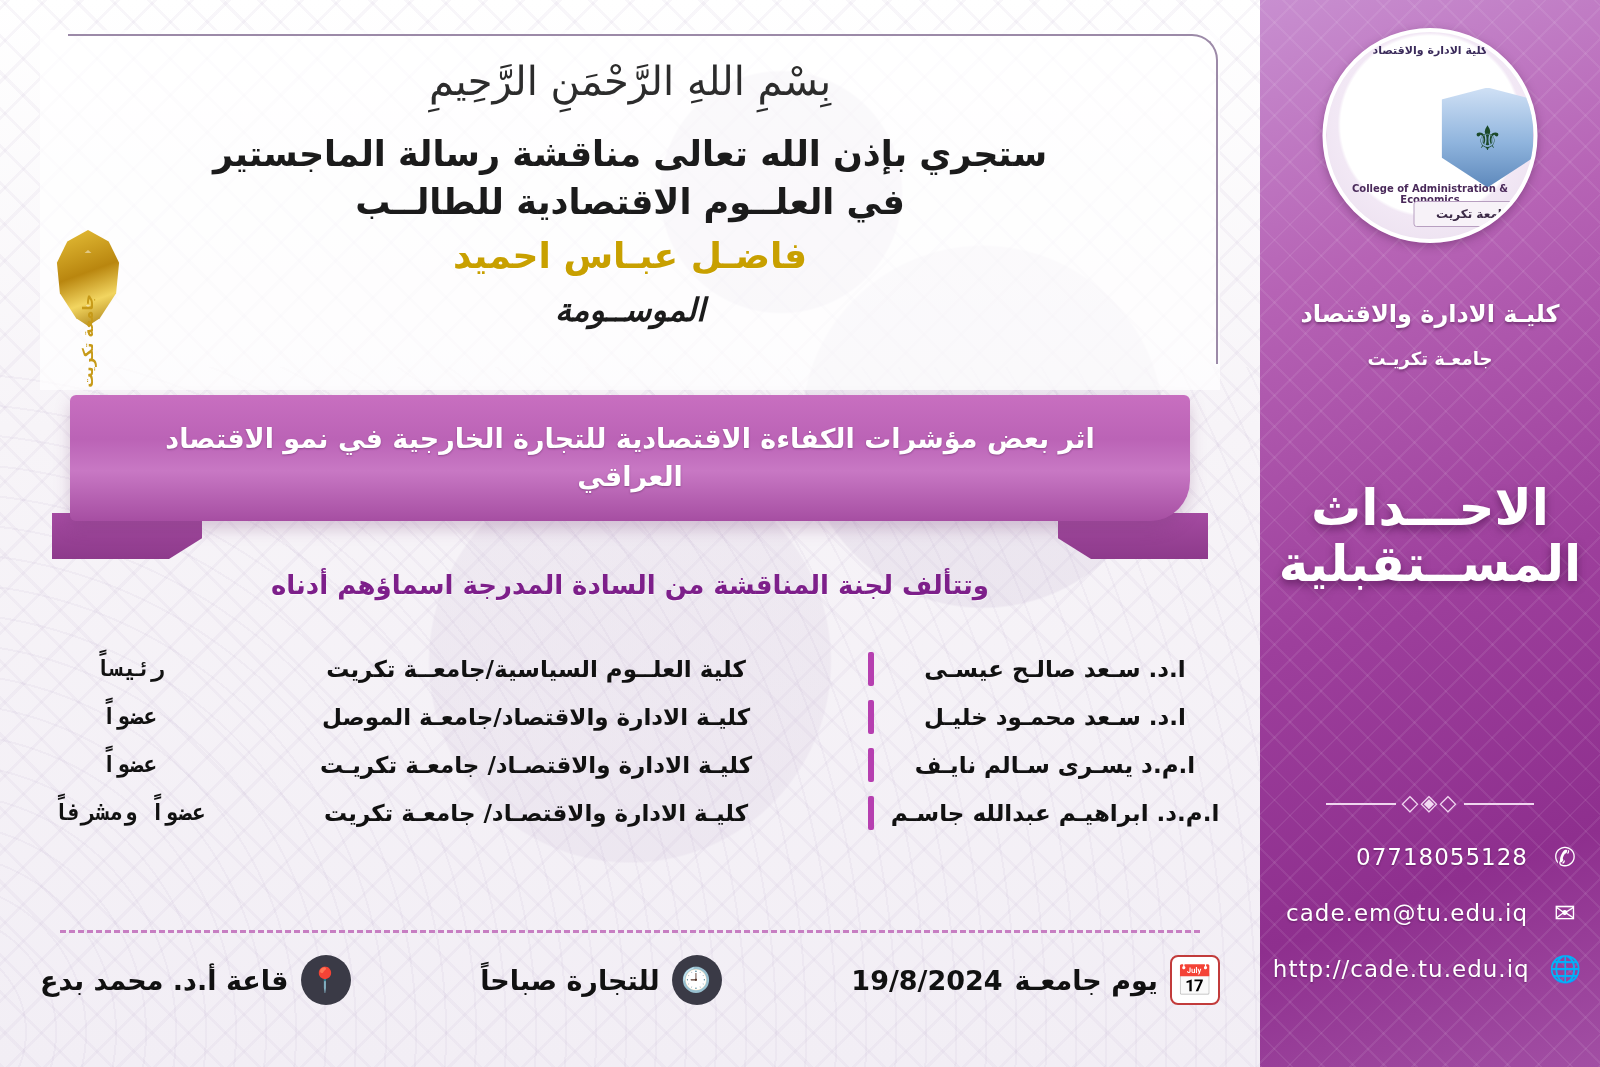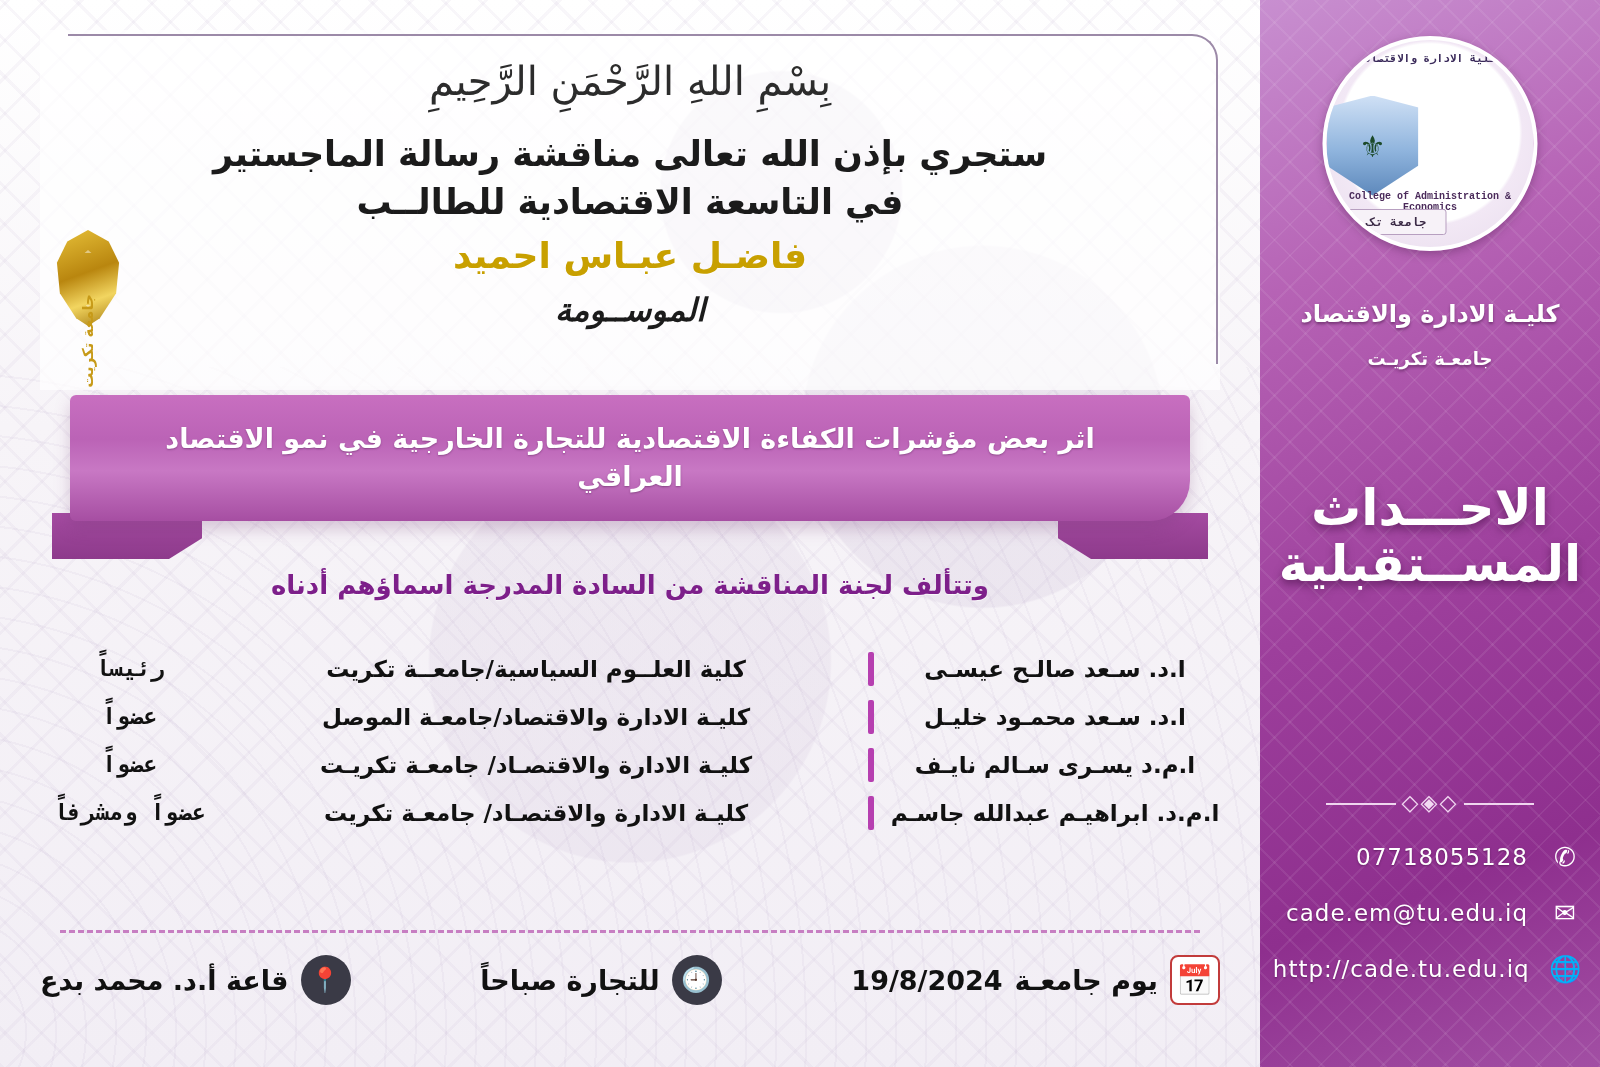--- a/index.html
+++ b/index.html
@@ -185,28 +185,27 @@
     overflow: hidden;
   }
   .sidebar::before {
     content:"";
     position: absolute; inset: 0;
     background:
       repeating-linear-gradient(45deg, rgba(255,255,255,.07) 0 2px, transparent 2px 22px),
       repeating-linear-gradient(-45deg, rgba(255,255,255,.07) 0 2px, transparent 2px 22px);
   }
   .logo {
-    position: absolute; top: 36px; left: 50%; transform: translateX(-50%);
+    position: absolute; top: 28px; left: 50%; transform: translateX(-50%);
     width: 215px; height: 215px; border-radius: 50%;
     background: radial-gradient(circle at 50% 45%, #ffffff 0 58%, #f2e8f5 60%, #e8dcec 100%);
     border: 4px solid #ffffff;
     box-shadow: 0 3px 10px rgba(60,20,60,.35);
-    display: flex; flex-direction: column; align-items: flex-end; justify-content: center;
+    display: flex; flex-direction: column; align-items: flex-start; justify-content: center;
     overflow: hidden;
-    font-family: Liberation Mono, monospace;
   }
   .logo .ring-text-top, .logo .ring-text-bottom {
     position: absolute; width: 100%; text-align: center;
     font-size: 11px; font-weight: bold; color: #3a2a5a;
   }
   .logo .ring-text-top { top: 12px; }
   .logo .ring-text-bottom { bottom: 34px; font-size: 10px; color:#4a2a5a; }
   .logo .crest {
     width: 92px; height: 100px;
     background: linear-gradient(180deg,#cfe0f5,#8fb4dd 55%, #5d88bb);
@@ -275,21 +274,21 @@
     <div class="g-shape"></div>
     <div class="g-text">جامعة تكريت</div>
   </div>
 
   <div class="main">
 
     <div class="basmala">بِسْمِ اللهِ الرَّحْمَنِ الرَّحِيمِ</div>
 
     <div class="intro">
       <span>ستجري بإذن الله تعالى مناقشة رسالة الماجستير</span><br>
-      <span>في التاسعة الاقتصادية للطالــب</span>
+      <span>في العلــوم الاقتصادية للطالــب</span>
       <span class="student">فاضـل عبـاس احميد</span>
       <span class="mawsuma">الموســومة</span>
     </div>
 
     <div class="ribbon-wrap">
       <div class="ribbon-tail-r"></div>
       <div class="ribbon-tail-l"></div>
       <div class="ribbon">
         <div class="title">اثر بعض مؤشرات الكفاءة الاقتصادية للتجارة الخارجية في نمو الاقتصاد العراقي</div>
       </div>

